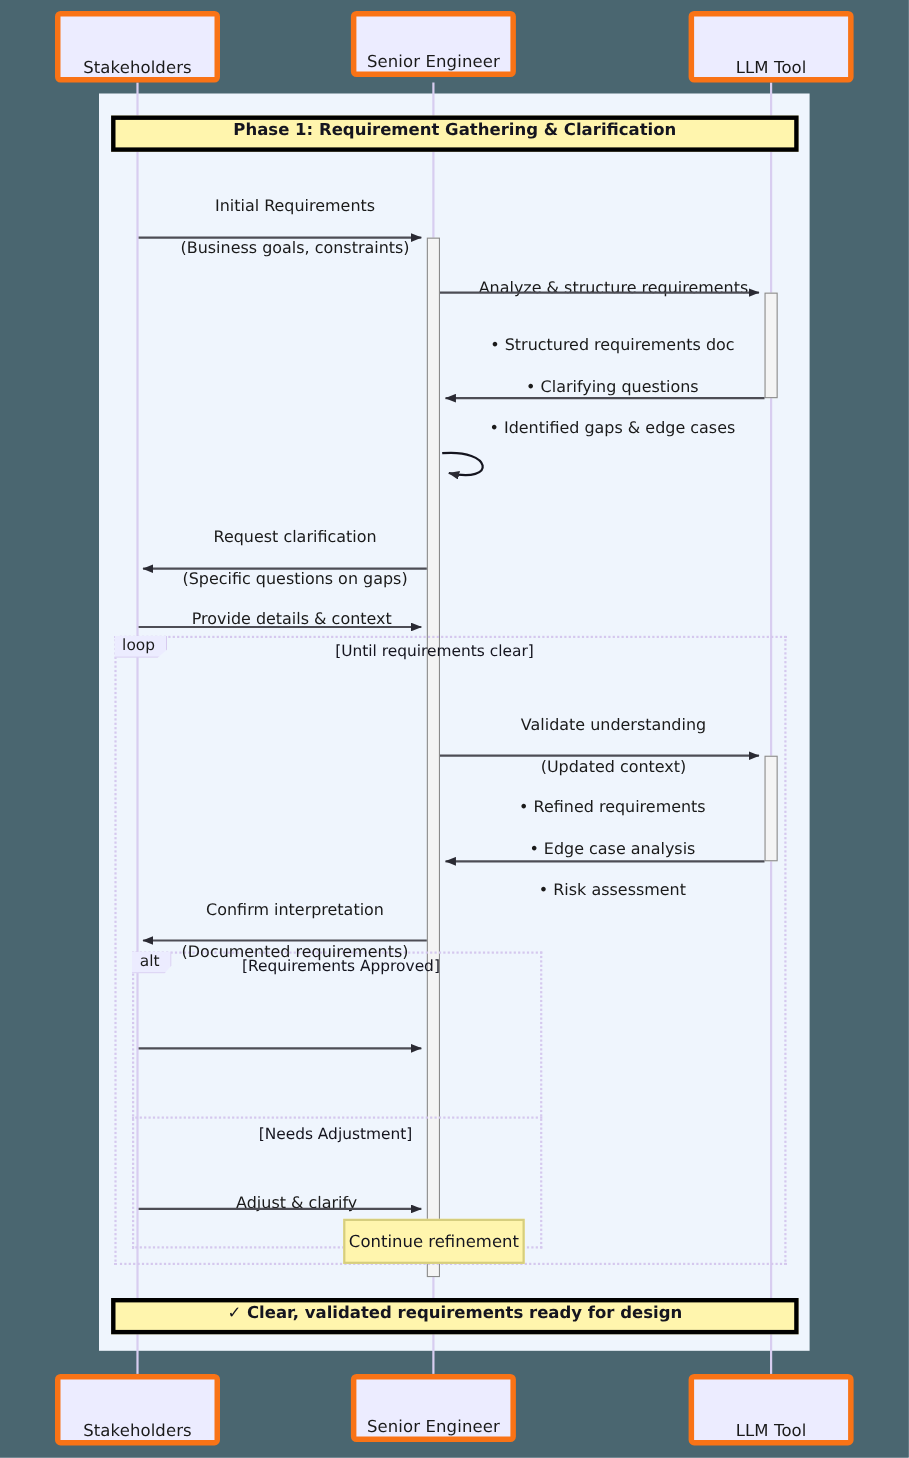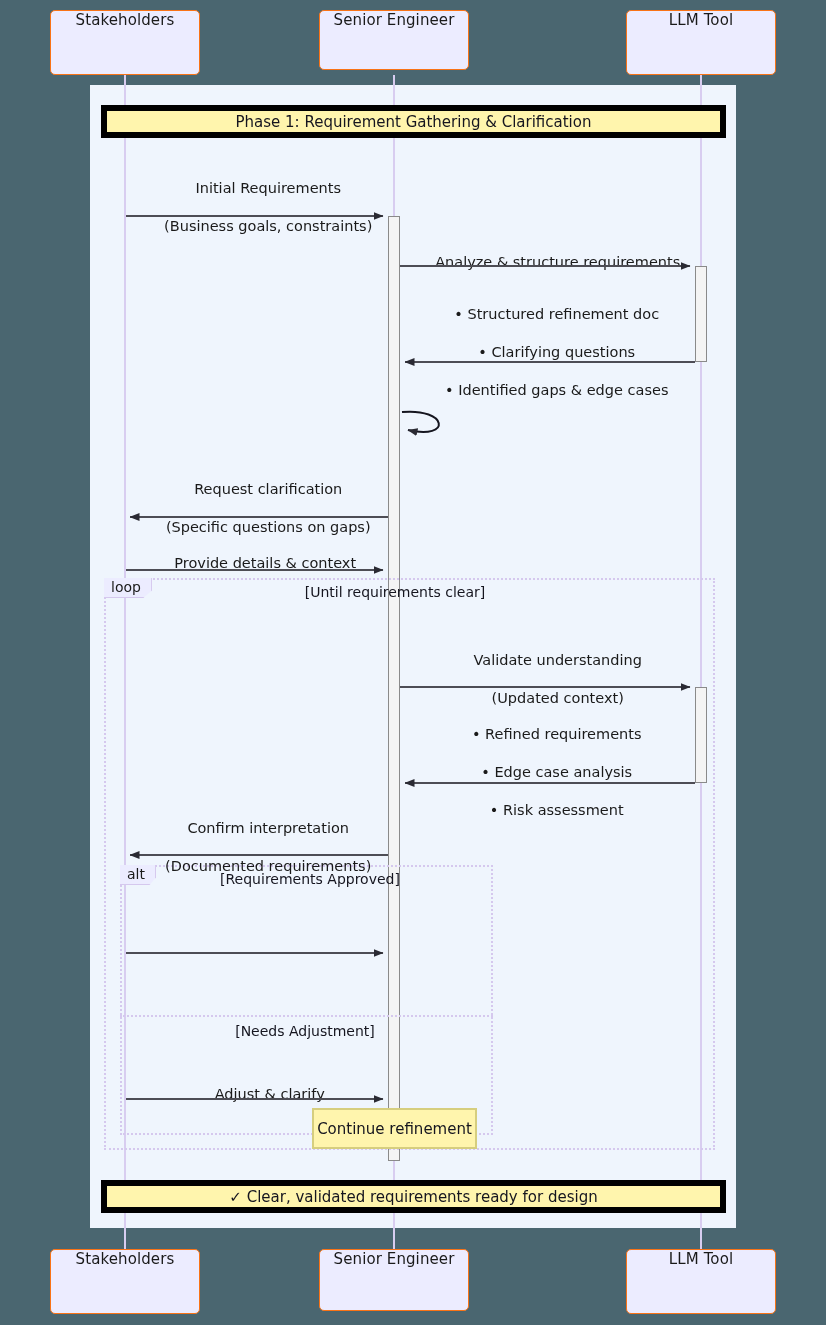--- a/index.html
+++ b/index.html
@@ -18,52 +18,53 @@
     position: absolute;
     left: 0; top: 0;
     width: 826px;
     height: 1325px;
   }
   
   .participant {
     position: absolute;
     box-sizing: border-box;
     background: #ececff;
-    border: 1px solid #f97316;
+    border: 5px solid #f97316;
     border-radius: 5px;
+    display: flex;
+    align-items: flex-end;
+    justify-content: center;
+    font-size: 15px;
+    color: #1a1a1a;
+    letter-spacing: .1px;
+  }
+  
+  .lifeline {
+    position: absolute;
+    width: 2px;
+    background: #d8cdf0;
+  }
+  
+  .phase-bg {
+    position: absolute;
+    background: #eff5fd;
+  }
+  
+  .banner {
+    position: absolute;
+    box-sizing: border-box;
+    background: #fff5ad;
+    border: 4px solid #000000;
     display: flex;
     align-items: flex-start;
     justify-content: center;
     font-size: 15px;
-    color: #1a1a1a;
-    letter-spacing: .1px;
-  }
-  
-  .lifeline {
-    position: absolute;
-    width: 2px;
-    background: #d8cdf0;
-  }
-  
-  .phase-bg {
-    position: absolute;
-    background: #eff5fd;
-  }
-  
-  .banner {
-    position: absolute;
-    box-sizing: border-box;
-    background: #fff5ad;
-    border: 6px solid #000000;
-    display: flex;
-    align-items: center;
-    justify-content: center;
-    font-size: 15px;
     color: #15151f;
     text-align: center;
+    font-weight: bold;
   }
   .note {
     position: absolute;
     box-sizing: border-box;
     background: #fff5ad;
     border: 2px solid #d6ce7e;
     display: flex;
     align-items: center;
     justify-content: center;
     font-size: 15px;
@@ -184,21 +185,21 @@
   <div class="msg-label" style="left:130px; top:160px; width:258px;">
     <span>Initial Requirements</span><br>
     <span>(Business goals, constraints)</span>
   </div>
 
   <div class="msg-label" style="left:400px; top:234px; width:297px;">
     <span>Analyze &amp; structure requirements</span>
   </div>
 
   <div class="msg-label" style="left:400px; top:286px; width:295px;">
-    <span>• Structured refinement doc</span><br>
+    <span>• Structured requirements doc</span><br>
     <span>• Clarifying questions</span><br>
     <span>• Identified gaps &amp; edge cases</span>
   </div>
 
 
   <div class="msg-label" style="left:130px; top:461px; width:258px;">
     <span>Request clarification</span><br>
     <span>(Specific questions on gaps)</span>
   </div>
 

